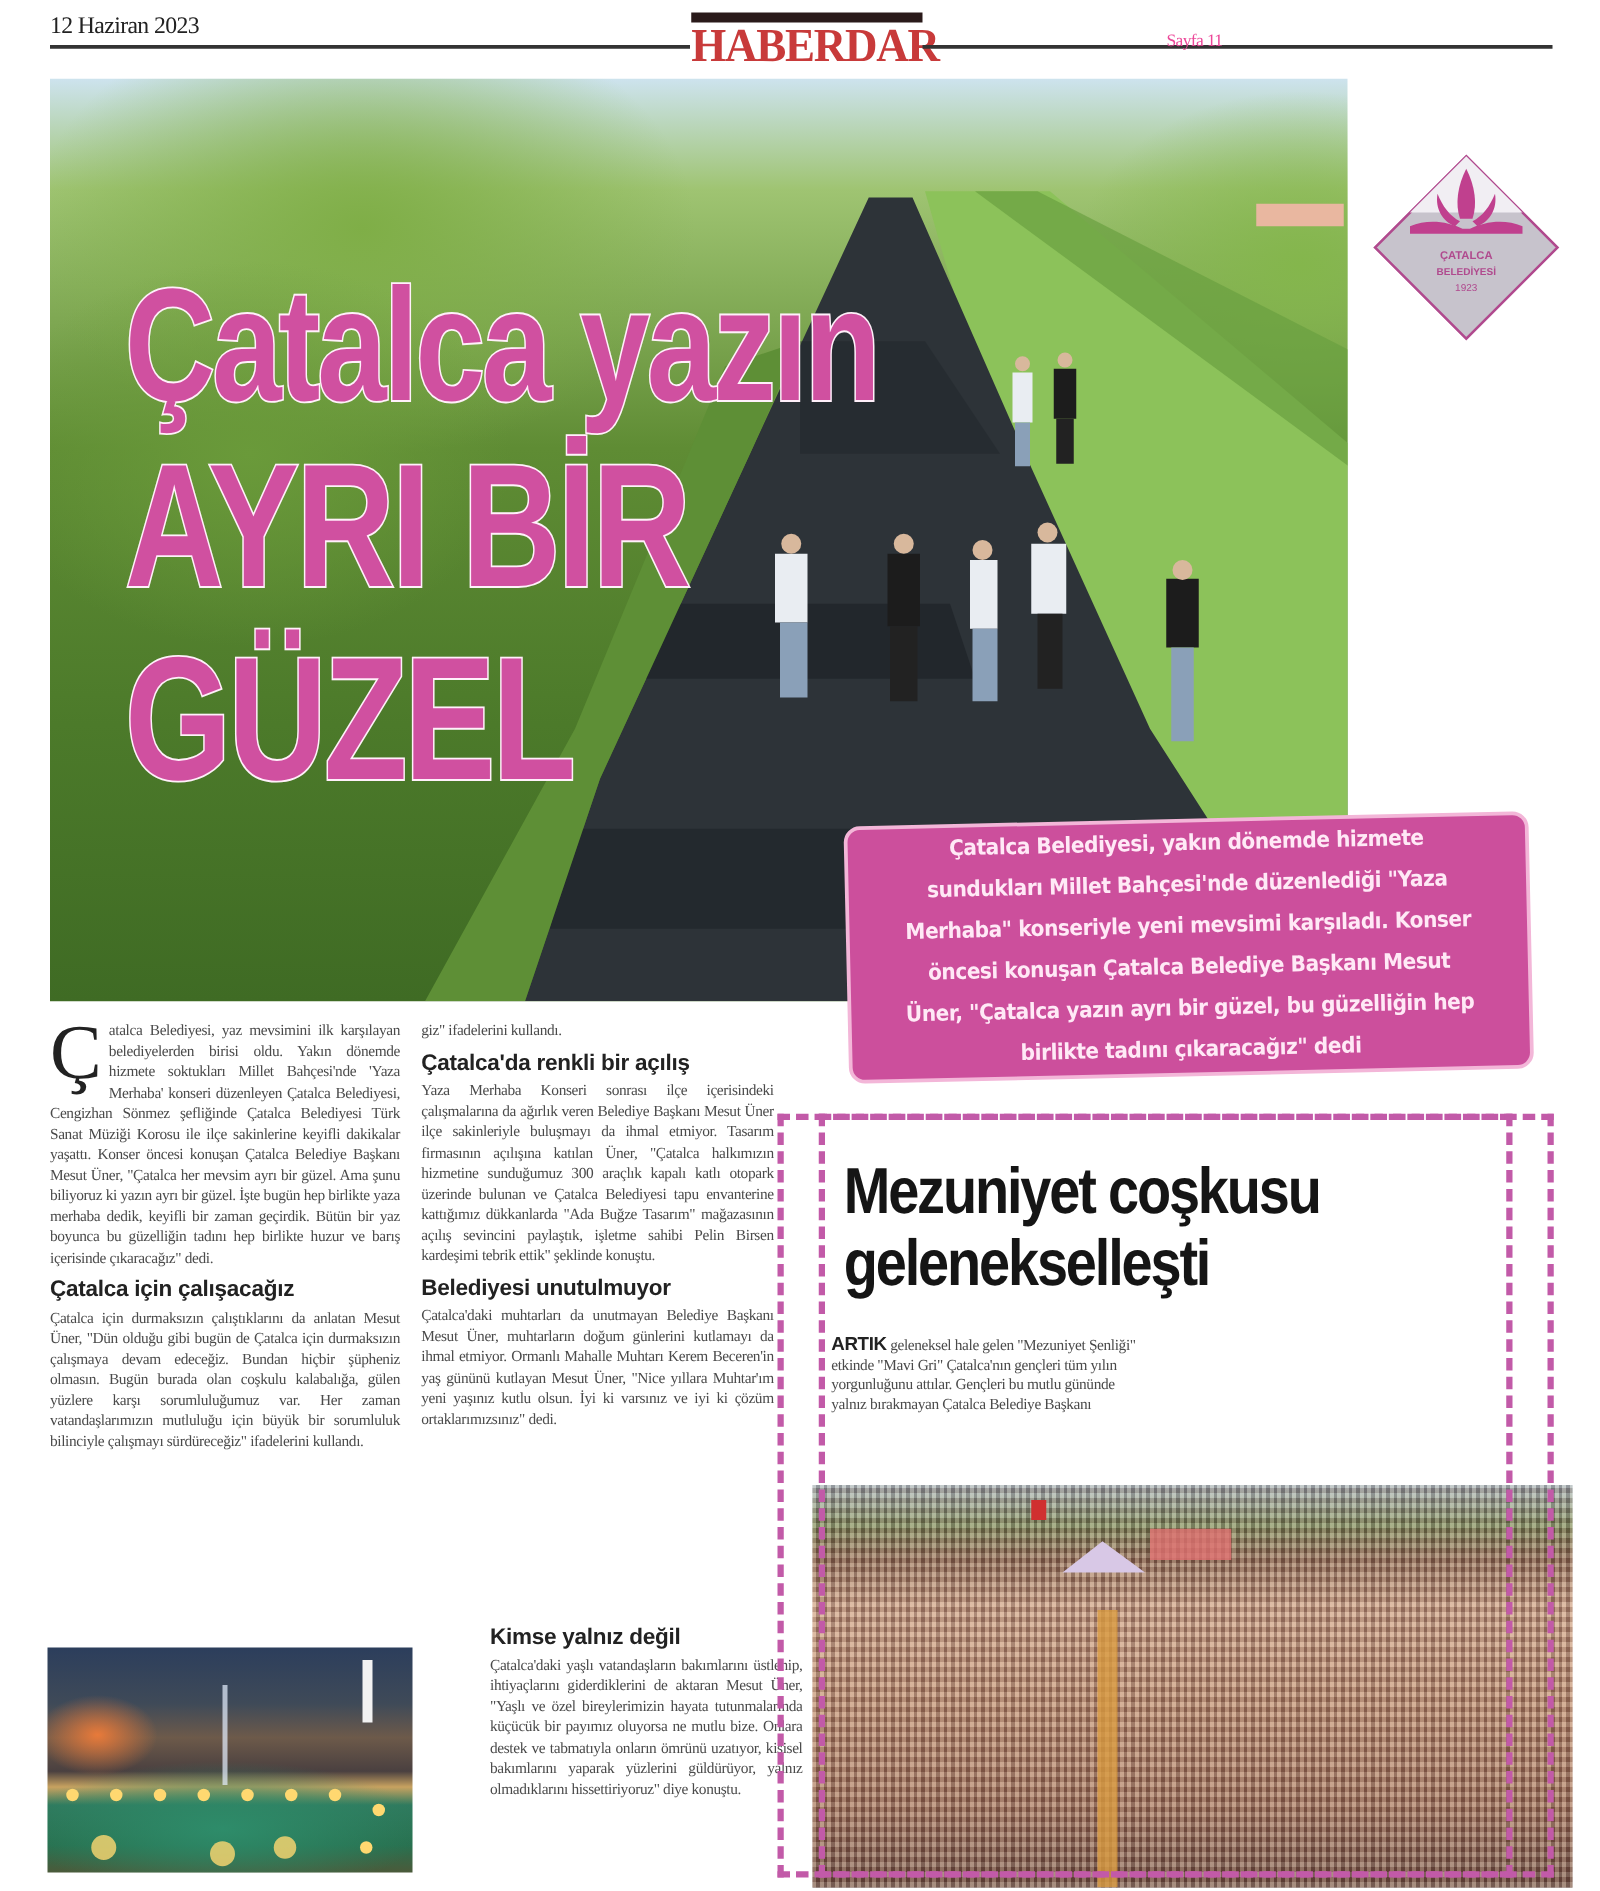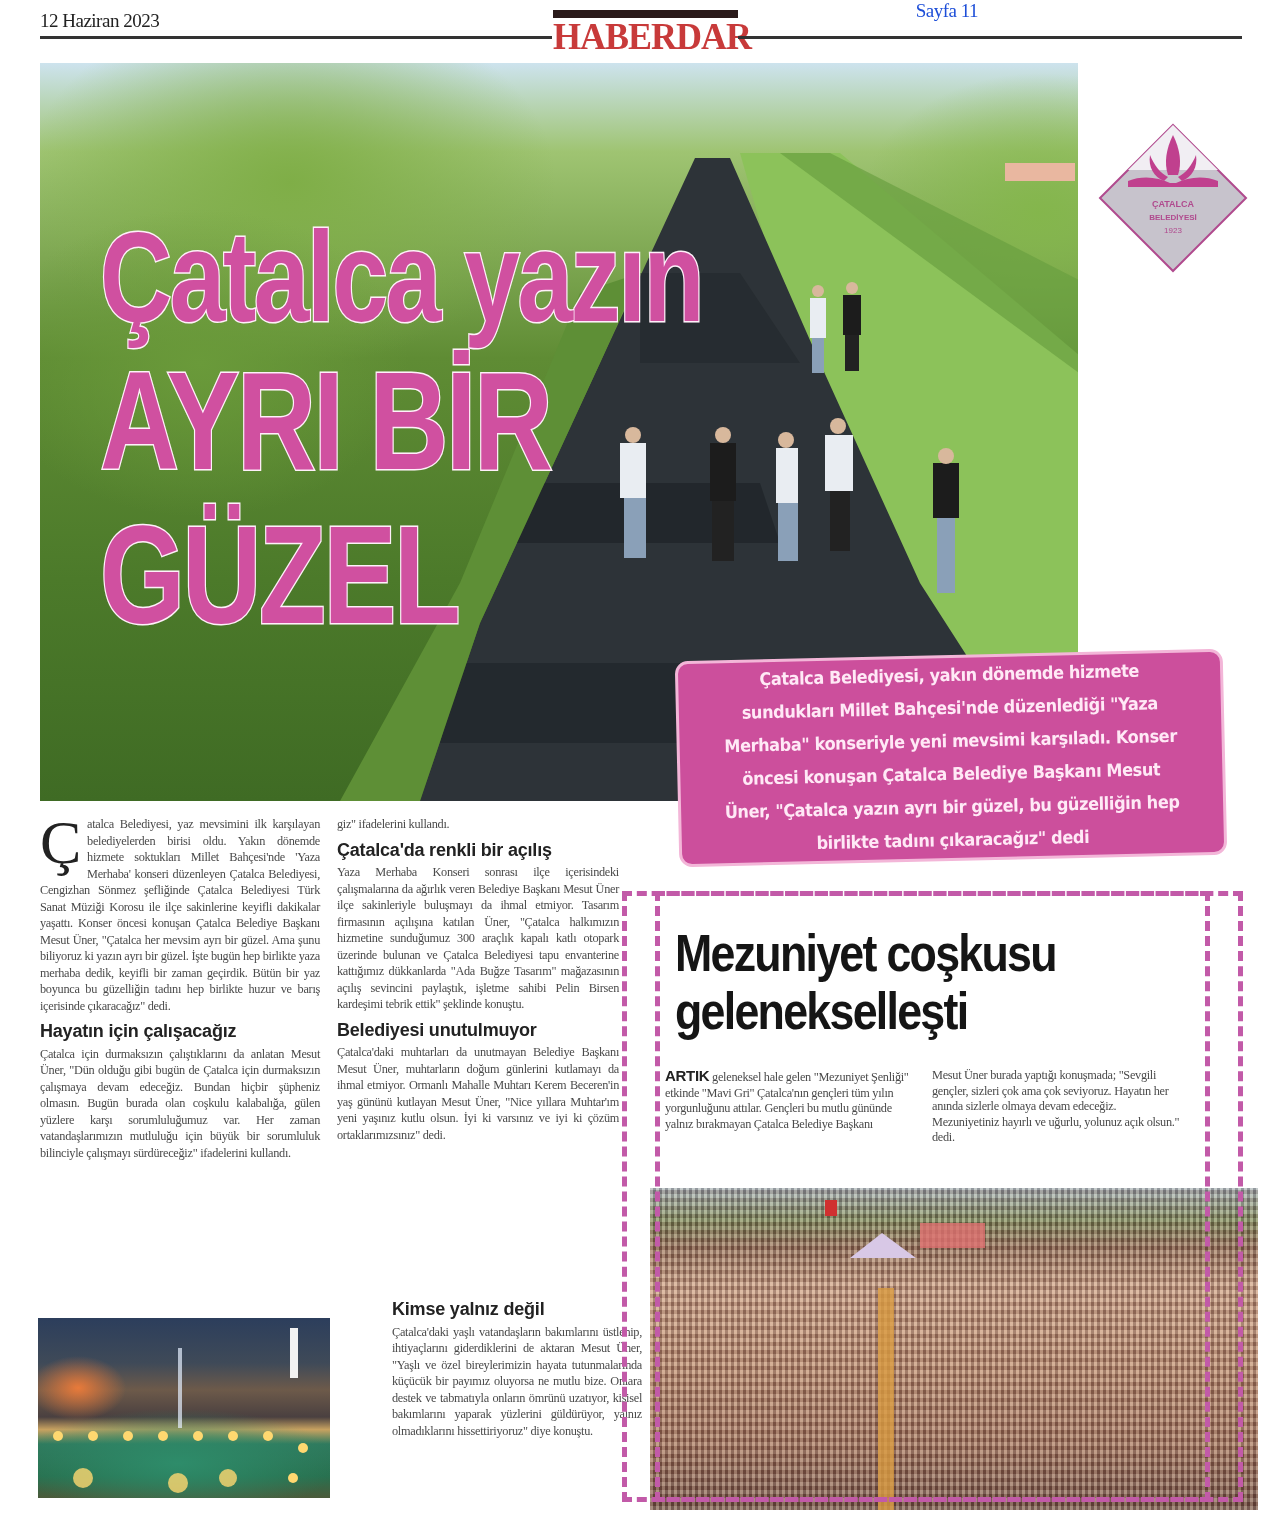--- a/index.html
+++ b/index.html
@@ -2,21 +2,21 @@
 <html><head>
 <meta charset="utf-8">
 <style>
   * { box-sizing: border-box; margin: 0; padding: 0; }
   html, body { width: 1280px; height: 1513px; background: #ffffff; overflow: hidden; }
   body { position: relative; font-family: "Liberation Serif", serif; color: #2b2b2b; }
 
   
   .masthead { position: absolute; left: 0; top: 0; width: 1016px; height: 58px; }
   .masthead .date { position: absolute; left: 40px; top: 10px; font-size: 19px; color: #222; letter-spacing: -0.5px; }
-  .masthead .page { position: absolute; right: 38px; top: 0; font-size: 19px; color: #1d4ed8; letter-spacing: -0.5px; }
+  .masthead .page { position: absolute; right: 38px; top: 26px; font-size: 14px; color: #ec4899; letter-spacing: -0.5px; }
   .masthead .rule { position: absolute; top: 36px; height: 3px; background: #333; }
   .masthead .rule.left { left: 40px; width: 512px; }
   .masthead .rule.right { left: 738px; width: 504px; }
   .logo { position: absolute; left: 553px; top: 10px; width: 185px; height: 46px; }
   .logo .bar { position: absolute; left: 0; top: 0; width: 185px; height: 8px; background: #2a1a1a; }
   .logo .name { position: absolute; left: 0; top: 6px; width: 185px; text-align: center; font-family: "Liberation Serif", serif; font-weight: bold; font-size: 36px; color: #c83a3a; letter-spacing: -1px; line-height: 40px; transform: scaleY(1.05); }
 
   
   .hero { position: absolute; left: 40px; top: 63px; width: 1038px; height: 738px; overflow: hidden;
     background:
@@ -160,21 +160,21 @@
 
 <div class="quote">
   <p>Çatalca Belediyesi, yakın dönemde hizmete sundukları Millet Bahçesi'nde düzenlediği "Yaza Merhaba" konseriyle yeni mevsimi karşıladı. Konser öncesi konuşan Çatalca Belediye Başkanı Mesut Üner, "Çatalca yazın ayrı bir güzel, bu güzelliğin hep birlikte tadını çıkaracağız" dedi</p>
 </div>
 
 <article class="col col1">
   <p>
     <span class="dropcap">Ç</span>
     <span>atalca Belediyesi, yaz mevsimini ilk karşılayan belediyelerden birisi oldu. Yakın dönemde hizmete soktukları Millet Bahçesi'nde 'Yaza Merhaba' konseri düzenleyen Çatalca Belediyesi, Cengizhan Sönmez şefliğinde Çatalca Belediyesi Türk Sanat Müziği Korosu ile ilçe sakinlerine keyifli dakikalar yaşattı. Konser öncesi konuşan Çatalca Belediye Başkanı Mesut Üner, "Çatalca her mevsim ayrı bir güzel. Ama şunu biliyoruz ki yazın ayrı bir güzel. İşte bugün hep birlikte yaza merhaba dedik, keyifli bir zaman geçirdik. Bütün bir yaz boyunca bu güzelliğin tadını hep birlikte huzur ve barış içerisinde çıkaracağız" dedi.</span>
   </p>
-  <h3>Hayatın için çalışacağız</h3>
+  <h3>Çatalca için çalışacağız</h3>
   <p>Çatalca için durmaksızın çalıştıklarını da anlatan Mesut Üner, "Dün olduğu gibi bugün de Çatalca için durmaksızın çalışmaya devam edeceğiz. Bundan hiçbir şüpheniz olmasın. Bugün burada olan coşkulu kalabalığa, gülen yüzlere karşı sorumluluğumuz var. Her zaman vatandaşlarımızın mutluluğu için büyük bir sorumluluk bilinciyle çalışmayı sürdüreceğiz" ifadelerini kullandı.</p>
 </article>
 
 <div class="photo-night">
   <svg class="lights" viewBox="0 0 292 180" preserveAspectRatio="none">
     <rect x="252" y="10" width="8" height="50" fill="#f2f2f2"></rect>
     <rect x="140" y="30" width="4" height="80" fill="#e6f0ff" opacity="0.7"></rect>
     <g fill="#ffd870">
       <circle cx="20" cy="118" r="5"></circle>
         <circle cx="55" cy="118" r="5"></circle>
@@ -213,17 +213,14 @@
     <rect x="228" y="100" width="16" height="222" fill="#d89a40" opacity="0.8"></rect>
   </svg>
 </div>
 
 <section class="mez">
   <h2>Mezuniyet coşkusu gelenekselleşti</h2>
   <div class="mcol mcol1">
     <span class="lead">ARTIK</span>
     <span>geleneksel hale gelen "Mezuniyet Şenliği" etkinde "Mavi Gri" Çatalca'nın gençleri tüm yılın yorgunluğunu attılar. Gençleri bu mutlu gününde yalnız bırakmayan Çatalca Belediye Başkanı</span>
   </div>
-  <div class="mcol mcol2">
-    <span>Mesut Üner burada yaptığı konuşmada; "Sevgili gençler, sizleri çok ama çok seviyoruz. Hayatın her anında sizlerle olmaya devam edeceğiz. Mezuniyetiniz hayırlı ve uğurlu, yolunuz açık olsun." dedi.</span>
-  </div>
 </section>
 <div class="mez-overlay"></div>
 
 </body></html>

